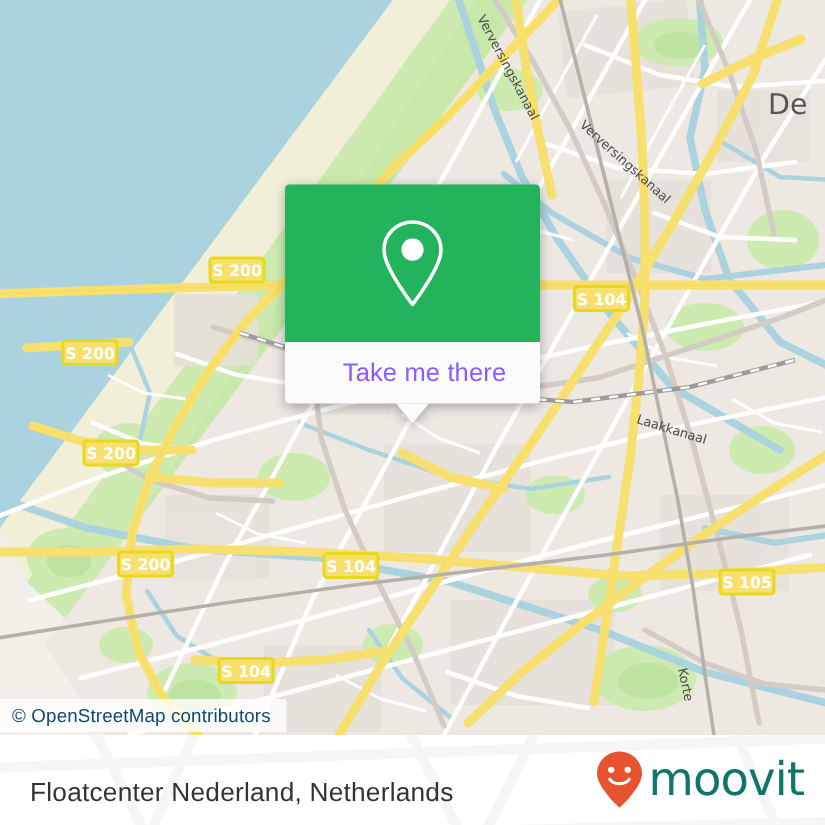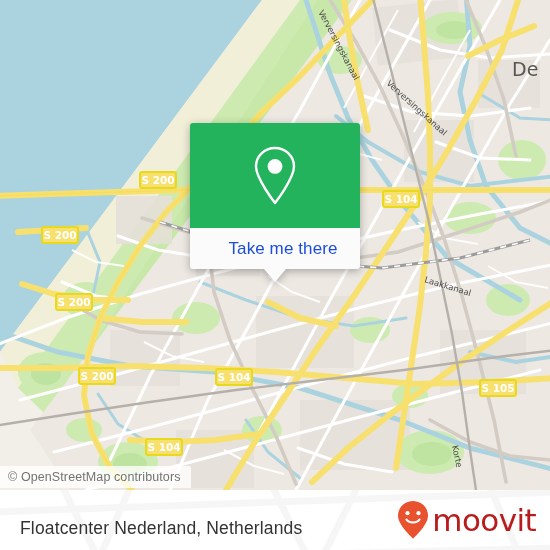--- a/index.html
+++ b/index.html
@@ -12,21 +12,21 @@
 
   
   .map{position:absolute;left:0;top:0;width:550px;height:490px;overflow:hidden;background:#F2EFE9;}
   .map svg{position:absolute;left:0;top:0;}
 
   
   .attrib{
     position:absolute;left:0;top:466px;
     background:rgba(255,255,255,0.80);
     padding:4px 10px 4px 8px;
-    font-size:12.5px;color:#737373;letter-spacing:.1px;
+    font-size:12.5px;color:#0c4a6e;letter-spacing:.1px;
     border-top-right-radius:2px;
     z-index:40;
     text-align:center;
   }
 
   
   .card{
     position:absolute;left:190px;top:123px;width:170px;
     z-index:30;
     filter:drop-shadow(0 2px 4px rgba(0,0,0,.30));
@@ -34,21 +34,21 @@
   .card-green{
     background:#22B35C;height:105px;border-radius:3px 3px 0 0;
     display:flex;align-items:center;justify-content:center;
   }
   .card-foot{
     background:#fbfbfb;height:41px;border-radius:0 0 3px 3px;
     display:flex;align-items:center;justify-content:center;
     position:relative;
   }
   .card-foot span{
-    font-size:17px;color:#1d4ed8;letter-spacing:.1px;margin-left:16px;
+    font-size:17px;color:#8b5cf6;letter-spacing:.1px;margin-left:16px;
   }
   .card-tail{
     position:absolute;left:50%;top:100%;margin-left:-11px;
     width:0;height:0;
     border-left:11px solid transparent;
     border-right:11px solid transparent;
     border-top:13px solid #fbfbfb;
   }
 
   
@@ -60,21 +60,21 @@
   .footer-title{
     position:absolute;left:20px;top:0;height:76px;
     display:flex;align-items:center;
     font-size:17.5px;color:#333;letter-spacing:.15px;
   }
   .logo{
     position:absolute;right:14px;top:0;height:60px;
     display:flex;align-items:center;gap:3px;
   }
   .logo-word{
-    font-size:31px;color:#b91c1c;letter-spacing:-0.6px;
+    font-size:31px;color:#0f766e;letter-spacing:-0.6px;
     font-weight:400;line-height:1;
     font-family:"DejaVu Sans", sans-serif;
   }
 </style>
 </head>
 <body>
 
 <div id="app">
 
   <div class="map">

